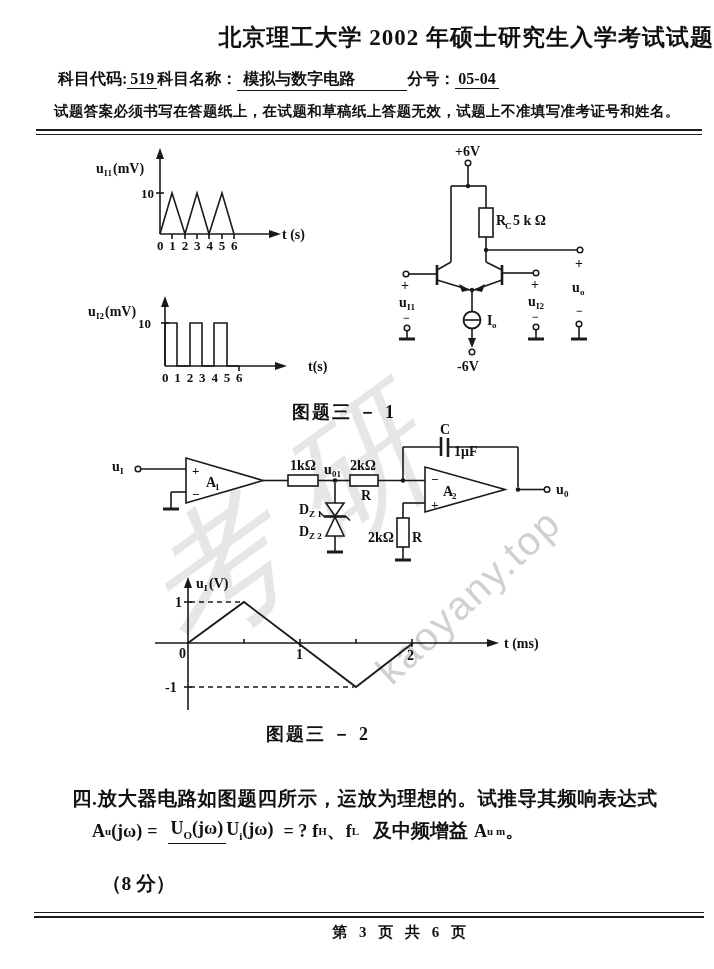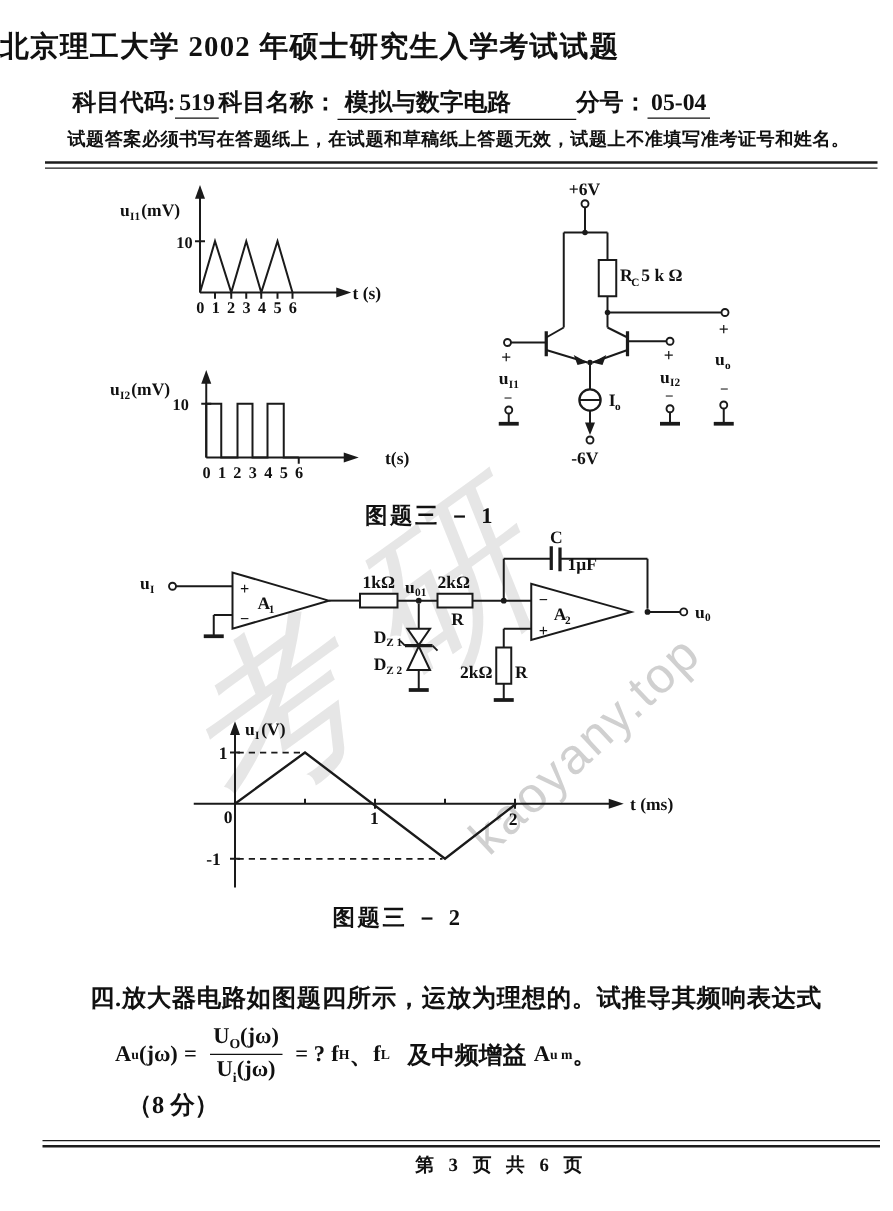--- a/index.html
+++ b/index.html
@@ -1,36 +1,36 @@
 <!DOCTYPE html>
 <html><head>
 <meta charset="utf-8">
 <style>
   html,body{margin:0;padding:0;}
   body{width:714px;height:969px;background:#ffffff;position:relative;overflow:hidden;
        font-family:"Liberation Serif","DejaVu Serif",serif;color:#111;}
   .abs{position:absolute;}
   .z1{z-index:2;}
   
-  .title{top:22px;left:0;width:714px;text-align:left;font-size:23px;font-weight:bold;letter-spacing:1px;}
-  .subjrow{top:69px;left:58px;font-size:19px;font-weight:bold;white-space:nowrap;display:flex;align-items:baseline;}
+  .title{top:22px;left:0;width:714px;text-align:right;font-size:23px;font-weight:bold;letter-spacing:1px;}
+  .subjrow{top:69px;left:58px;font-size:16px;font-weight:bold;white-space:nowrap;display:flex;align-items:baseline;}
   .uv{border-bottom:1.8px solid #111;padding:0 3px;}
   .uv-name{border-bottom:1.8px solid #111;padding:0 52px 0 6px;}
   .divlabel{margin-left:0;}
   .notice{top:102px;left:54px;width:620px;font-size:14.5px;font-weight:bold;letter-spacing:0.4px;white-space:nowrap;}
   .rule-a{top:129px;left:36px;width:666px;border-top:2.4px solid #1c1c1c;height:0;}
   .rule-b{top:134px;left:36px;width:666px;border-top:1.2px solid #1c1c1c;height:0;}
   
   .cap{font-size:18px;font-weight:bold;letter-spacing:2px;text-align:left;width:190px;}
   .cap1{top:400px;left:292px;}
   .cap2{top:722px;left:266px;}
   .qline1{top:785px;left:72px;font-size:19.5px;font-weight:600;letter-spacing:0.5px;white-space:nowrap;}
   .formula{top:818px;left:92px;display:flex;align-items:center;font-size:18px;font-weight:600;white-space:nowrap;}
   .formula sub{font-size:11px;font-weight:600;}
-  .frac{display:inline-flex;flex-direction:column;text-align:center;margin:0 5px;line-height:1.15;}
+  .frac{display:inline-flex;flex-direction:row;text-align:center;margin:0 5px;line-height:1.15;}
   .frac .num{border-bottom:1.6px solid #111;padding:0 3px 1px;}
   .frac .den{padding-top:1px;}
   .feq{margin:0 5px;}
   .fmid{font-size:19px;margin:0 6px 0 14px;}
   .fcn{font-size:19px;}
   .score{top:870px;left:102px;font-size:19.5px;font-weight:600;}
   
   .frule-a{top:912px;left:34px;width:670px;border-top:1.2px solid #1c1c1c;height:0;}
   .frule-b{top:916px;left:34px;width:670px;border-top:2.2px solid #1c1c1c;height:0;}
   .pagenum{top:923px;left:0;width:714px;text-align:center;font-size:15px;font-weight:600;letter-spacing:4px;padding-left:44px;}

